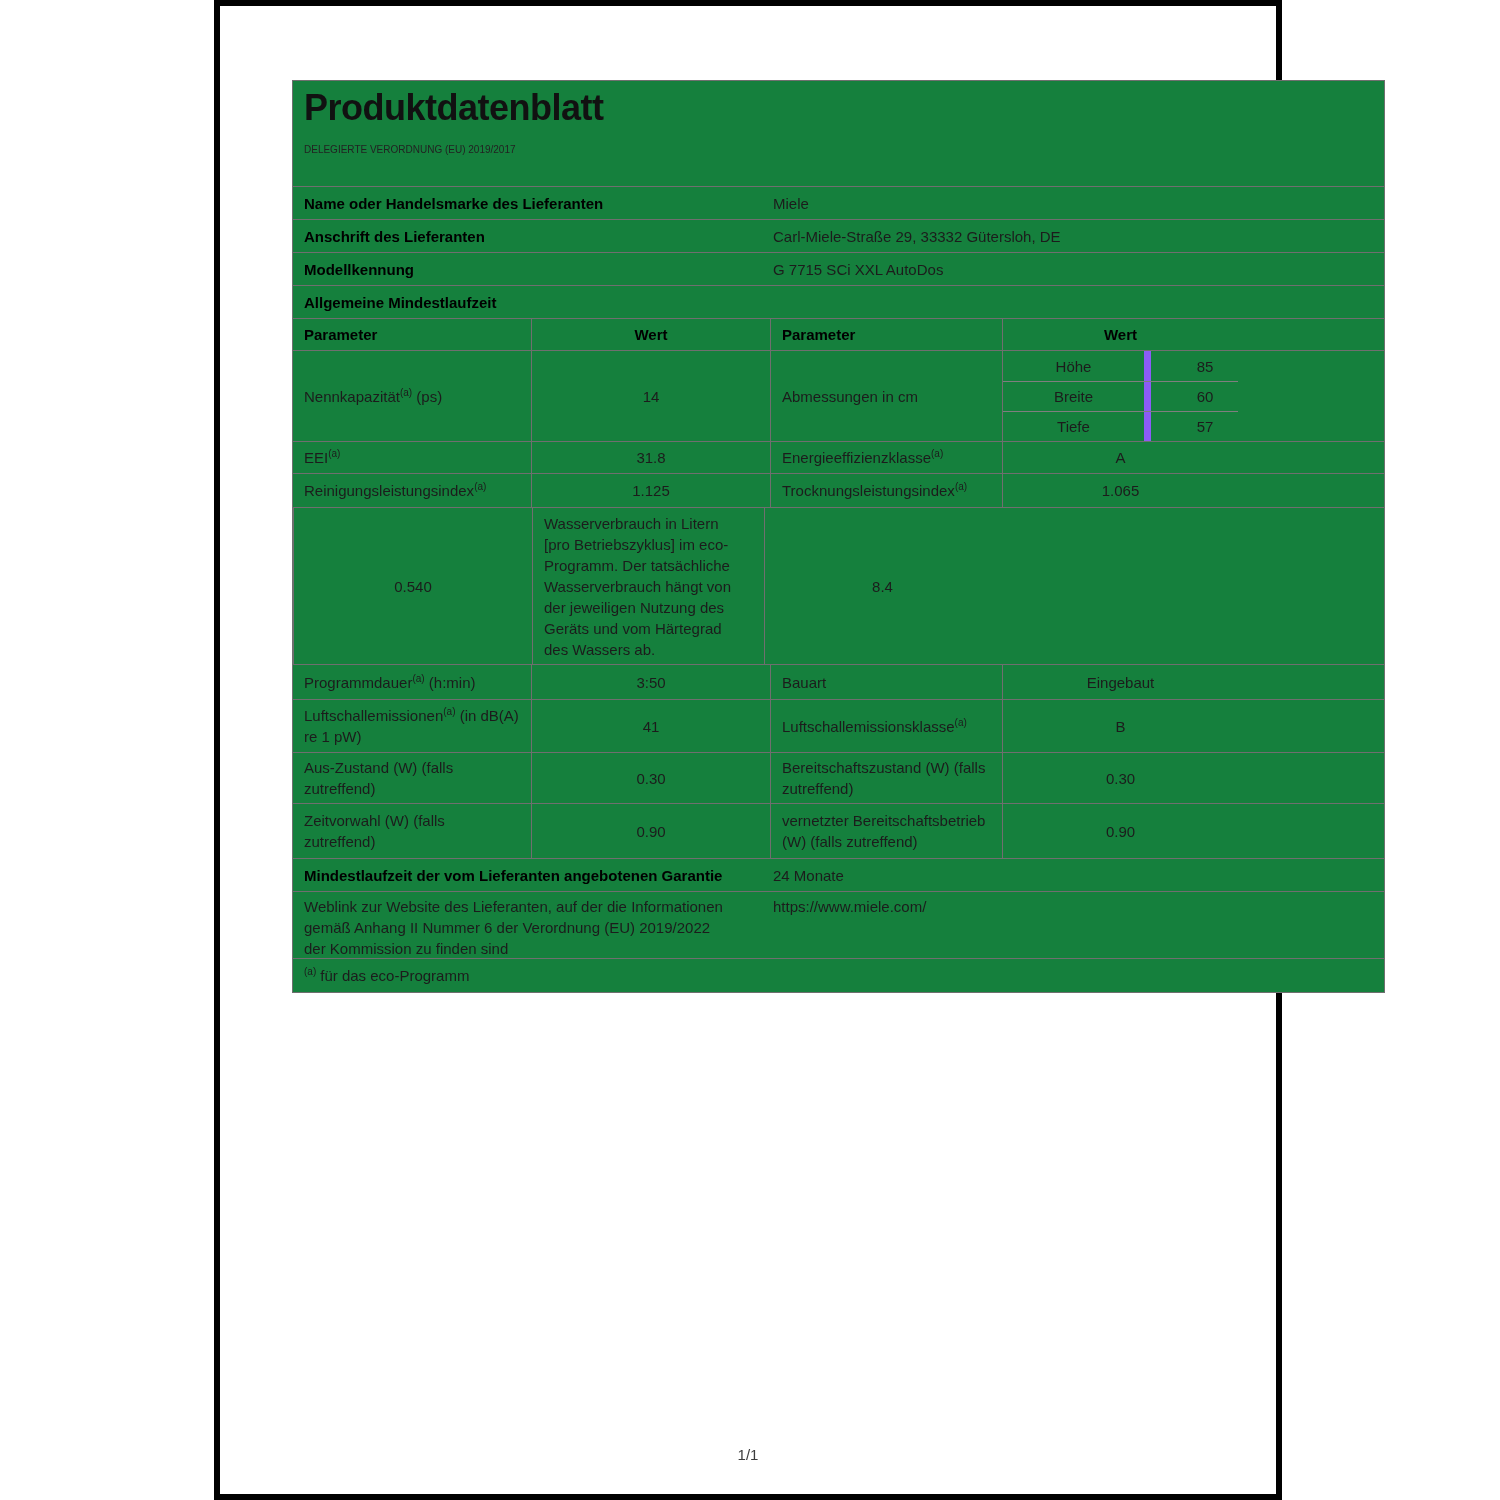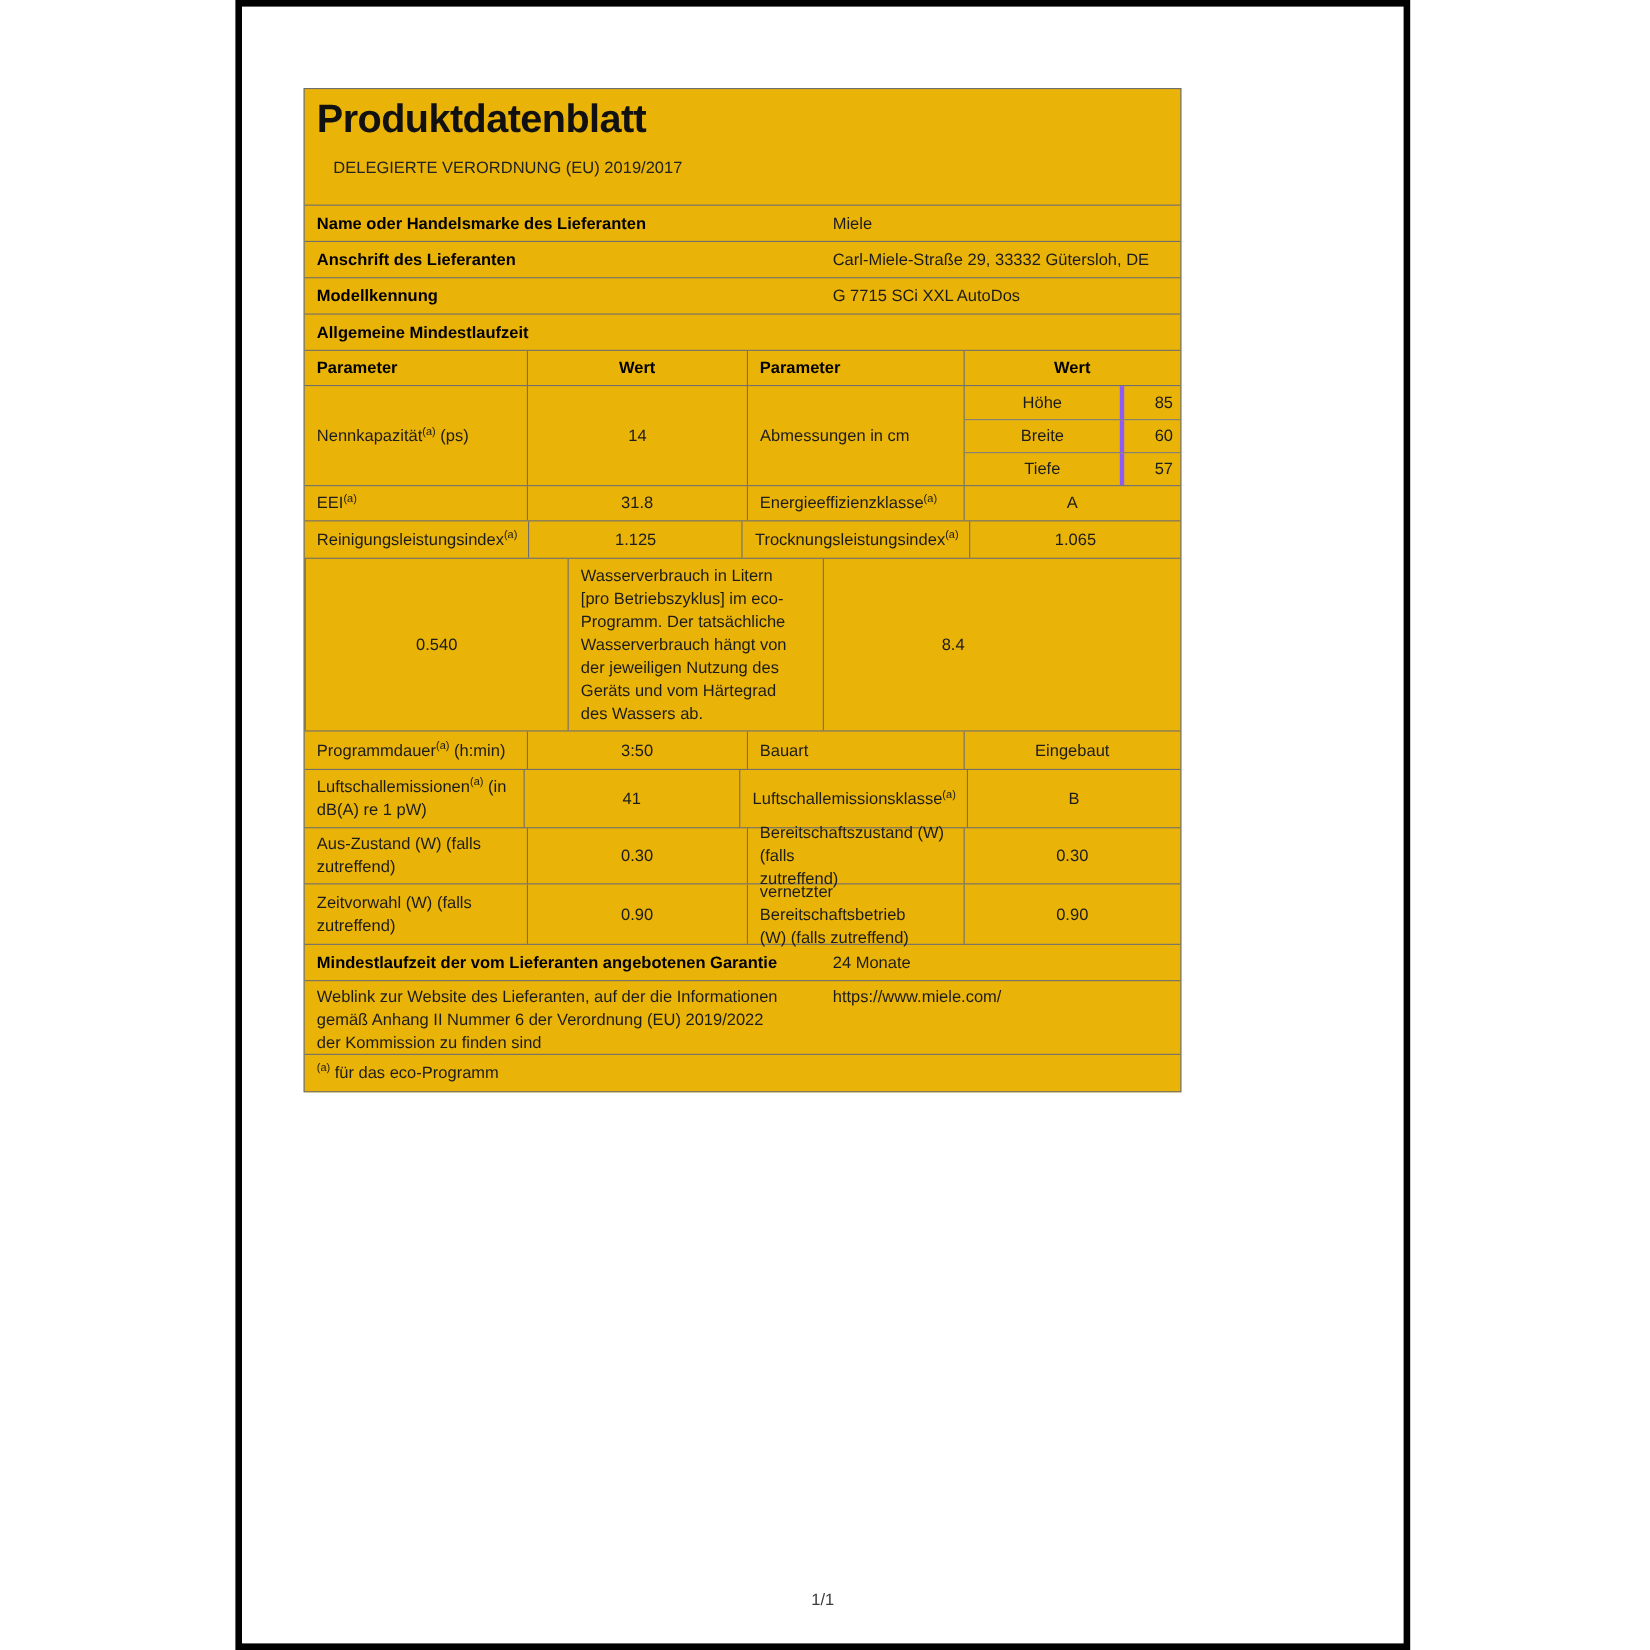--- a/index.html
+++ b/index.html
@@ -3,56 +3,56 @@
 <meta charset="utf-8">
 <style>
   * { margin:0; padding:0; box-sizing:border-box; }
   html,body { width:1500px; height:1500px; background:#ffffff;
     font-family:"Liberation Sans","DejaVu Sans",sans-serif; color:#1c1c1c; }
   .canvas { position:relative; width:1500px; height:1500px; background:#fff; overflow:hidden; }
 
   .frame { position:absolute; left:214px; top:0; width:1068px; height:1500px;
     border:6px solid #000; background:#fff; }
 
-  .doc { position:absolute; left:56px; top:74px; width:798px;
-    border:1px solid #6f6f6f; font-size:15px; background:#eab308; }
+  .doc { position:absolute; left:72px; top:74px; width:1093px;
+    border:1px solid #6f6f6f; font-size:15px; background:#15803d; }
 
   .row { display:flex; border-top:1px solid #6f6f6f; }
   .row.first { border-top:none; }
 
   .h105{height:105px}.h33{height:33px}.h32{height:32px}.h31{height:31px}
   .h91{height:91px}.h34{height:34px}.h35{height:35px}.h157{height:157px}
   .h53{height:53px}.h51{height:51px}.h55{height:55px}.h67{height:67px}
 
   .c1{width:238px}.c2{width:239px}.c3{width:232px}.c4{width:236px}
   .vline{border-left:1px solid #6f6f6f}
 
   .cell{display:flex; align-items:center; padding:3px 10px 3px 11px; line-height:21px;}
   .val{justify-content:center; text-align:center; padding:3px 2px;}
   .bold{font-weight:700; color:#000;}
   .lh{line-height:21px; white-space:pre-line;}
   sup{font-size:10px; line-height:0; vertical-align:super;}
 
   .title-cell{display:block; width:100%; padding:5px 11px;}
   .doc-title{font-size:36px; line-height:44px; font-weight:700; color:#111; letter-spacing:-0.5px;}
-  .doc-subtitle{margin-top:14px; font-size:15px; color:#222;margin-left:15px;}
+  .doc-subtitle{margin-top:14px; font-size:10px; color:#222;}
 
   .kv-label{width:477px; display:flex; align-items:center; padding:3px 10px 3px 11px;
     font-weight:700; color:#000; line-height:21px;}
   .kv-label.normal{font-weight:400; color:#1c1c1c;}
   .kv-value{flex:1; display:flex; align-items:center; padding:3px 10px 3px 3px; line-height:21px;}
   .row.top .kv-label,.row.top .kv-value{align-items:flex-start; padding-top:4px;}
 
   .sect{width:100%;}
 
   .dims{display:block; padding:0;}
   .dim-row{display:flex; height:30px; border-top:1px solid #7f7f7f;}
   .dim-row.first{border-top:none;}
   .dim-label{width:141px; display:flex; align-items:center; justify-content:center; text-align:center;}
-  .dim-value{flex:1; border-left:4px solid #8b5cf6; display:flex; align-items:center; justify-content:center; text-align:center;padding-left:21px;}
+  .dim-value{flex:1; border-left:7px solid #8b5cf6; display:flex; align-items:center; justify-content:center; text-align:center;padding-left:21px;}
 
   .fn-text{margin-left:4px;}
   .page-num{position:absolute; left:0; right:0; bottom:31px; text-align:center;
     font-size:15px; color:#3c3c3c;}
 </style>
 </head>
 <body>
 
 <div class="canvas">
   <div class="frame">

